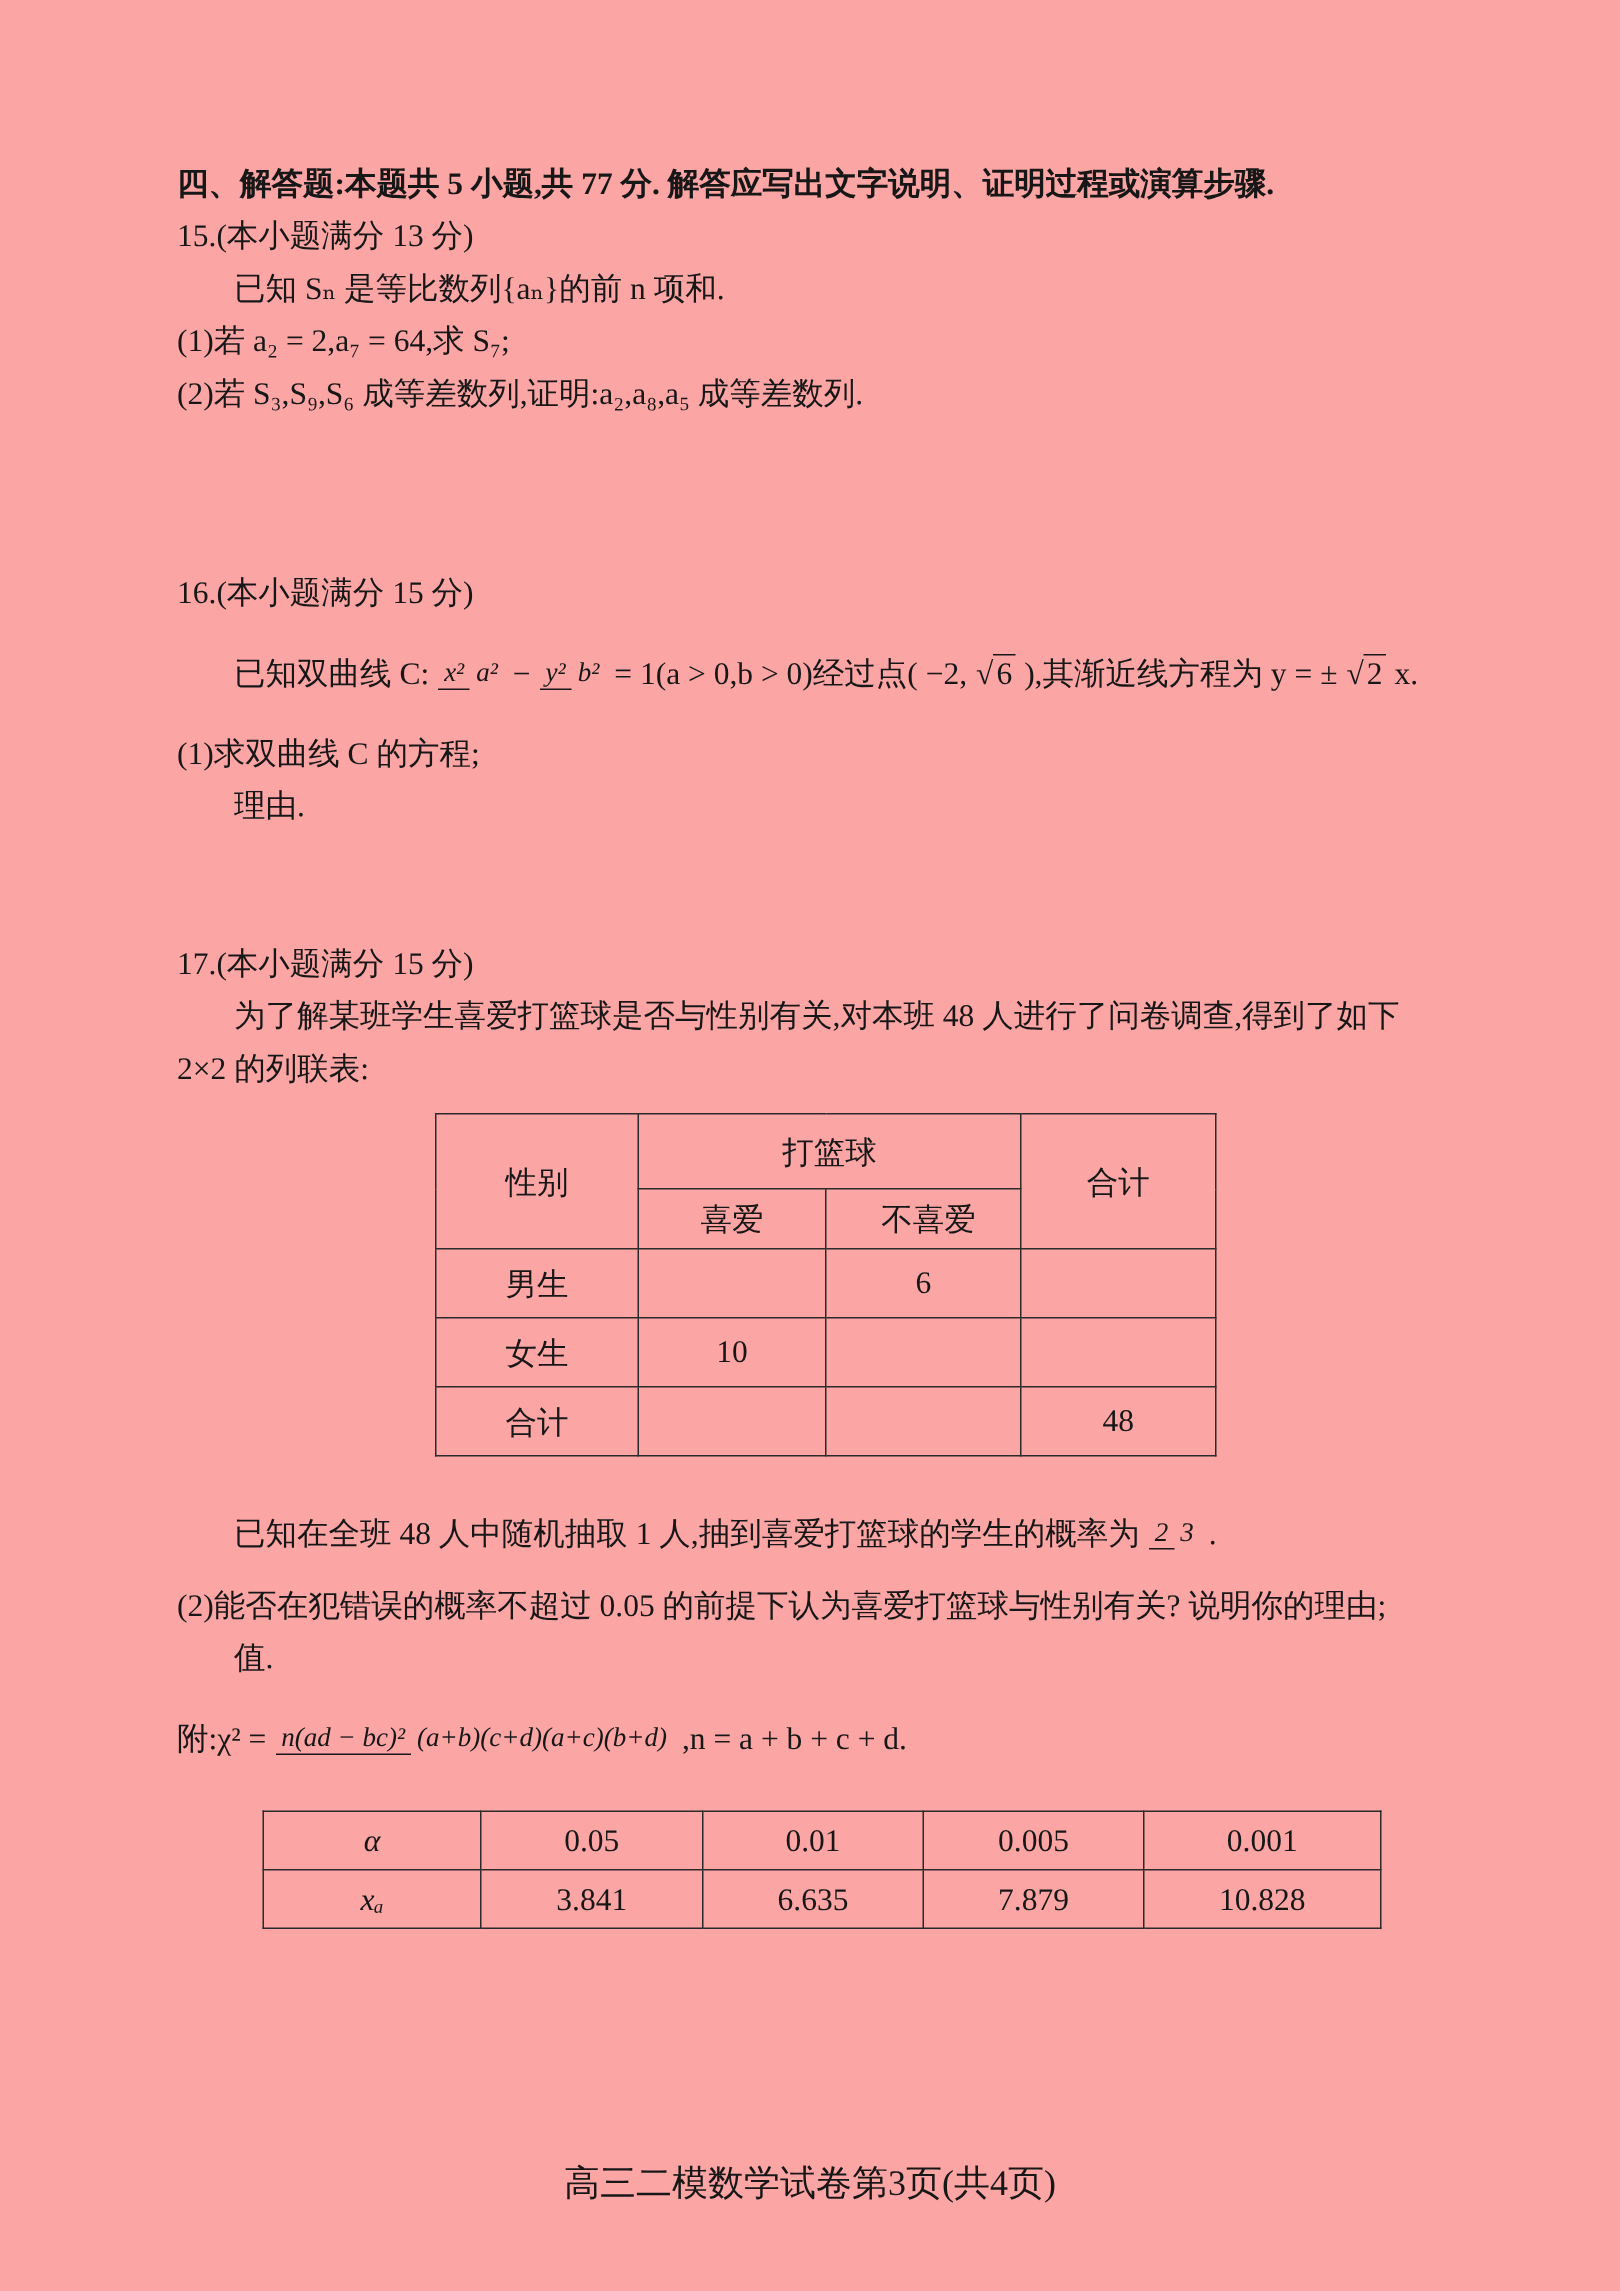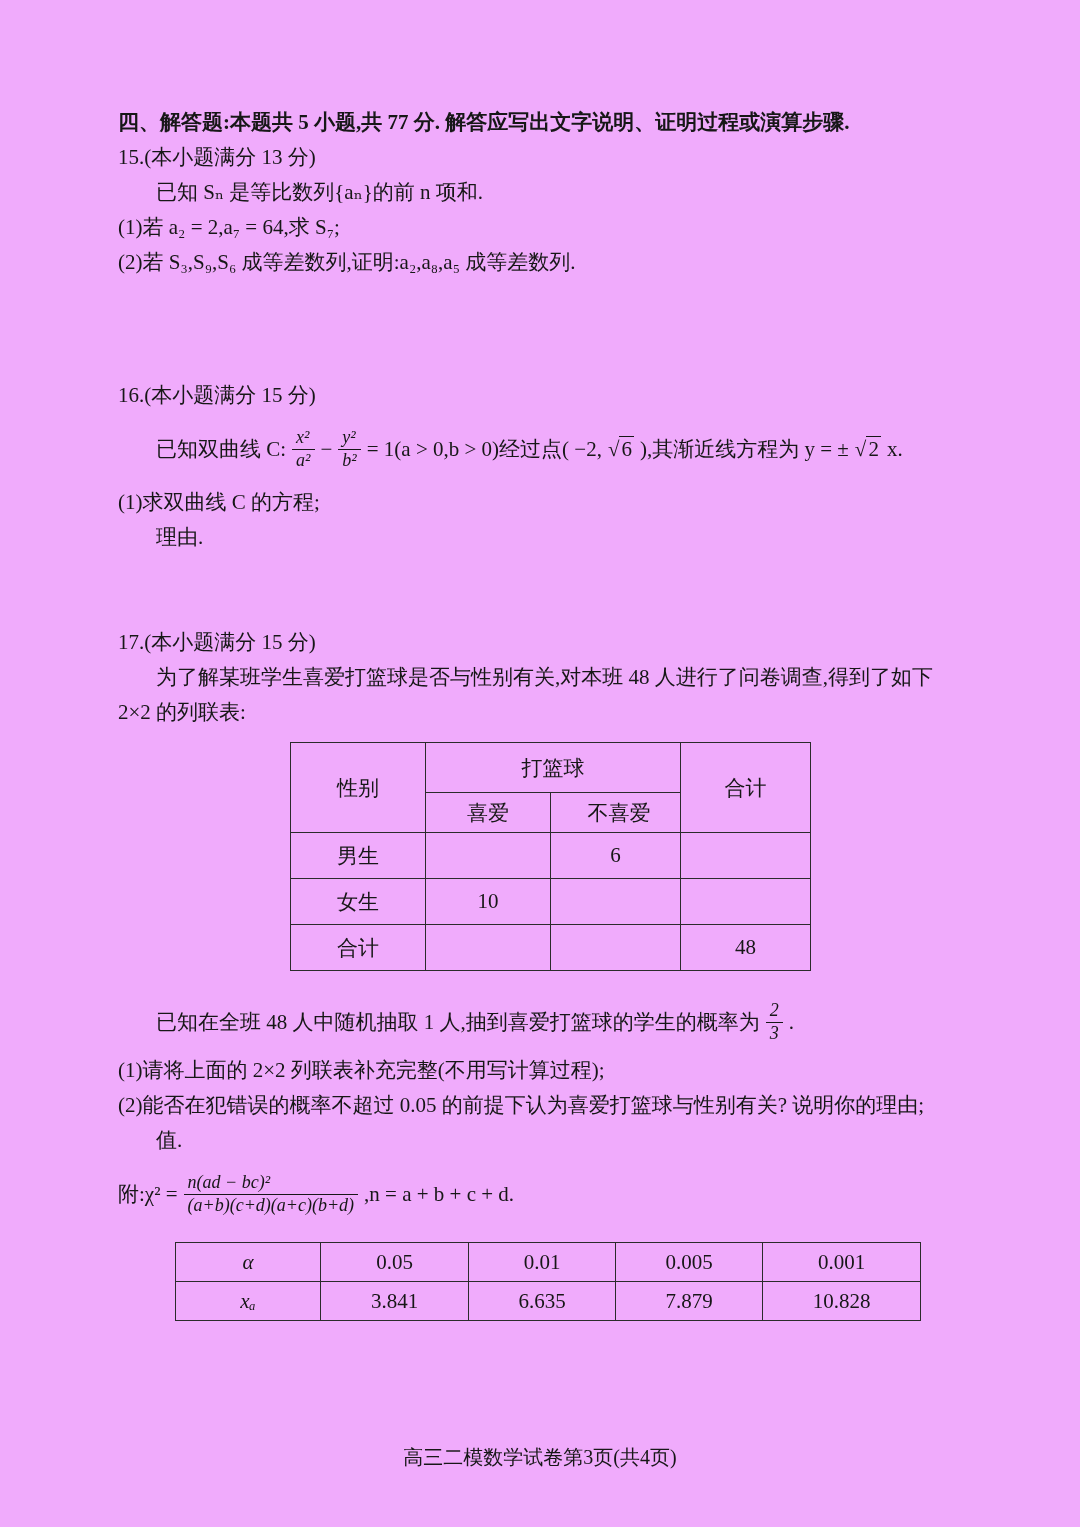--- a/index.html
+++ b/index.html
@@ -6,21 +6,21 @@
   body {
     margin: 0;
     background: #d9d7d2;
     display: flex;
     justify-content: center;
     font-family: "Liberation Serif", "DejaVu Serif", serif;
   }
   .page {
     width: 1080px;
     height: 1527px;
-    background: #f0abfc;
+    background: #fca5a5;
     position: relative;
     overflow: hidden;
     padding: 105px 80px 0 118px;
     font-size: 21px;
     color: #171717;
   }
   .line { line-height: 35px; white-space: nowrap; }
   .bold { font-weight: bold; }
   .indent { padding-left: 38px; }
   .cont { padding-left: 38px; }
@@ -31,21 +31,22 @@
     display: flex;
     align-items: center;
     gap: 6px;
     height: 72px;
     white-space: nowrap;
     font-family: Liberation Serif, serif;
   }
   .mathline.short { height: 62px; }
   .frac {
     display: inline-flex;
-    flex-direction: column;
+    flex-direction: row;
+    align-items: center;
     font-size: 18px;
     line-height: 1.2;
     font-style: italic;
   }
   .frac .num { border-bottom: 1.4px solid #171717; padding: 0 4px; }
   .frac .den { padding: 0 4px; }
   .sqrt { white-space: nowrap; }
   .sqrt .rad { border-top: 1.4px solid #171717; padding: 0 2px; }
 
   table { border-collapse: collapse; text-align: center; }
@@ -68,21 +69,21 @@
   .vtable .c4 { width: 147px; }
   .vtable .c5 { width: 158px; }
   .ital { font-style: italic; }
 
   .footer {
     position: absolute;
     bottom: 56px;
     left: 0;
     width: 100%;
     text-align: center;
-    font-size: 20px;
+    font-size: 24px;
     white-space: nowrap;
   }
 </style>
 </head>
 <body>
 
 <div class="page">
 
   <div class="line bold">四、解答题:本题共 5 小题,共 77 分. 解答应写出文字说明、证明过程或演算步骤.</div>
 
@@ -150,21 +151,20 @@
 
   <div class="mathline short indent">
     <span>已知在全班 48 人中随机抽取 1 人,抽到喜爱打篮球的学生的概率为</span>
     <span class="frac">
       <span class="num">2</span>
       <span class="den">3</span>
     </span>
     <span>.</span>
   </div>
 
-  <div class="line">(1)请将上面的 2×2 列联表补充完整(不用写计算过程);</div>
   <div class="line">(2)能否在犯错误的概率不超过 0.05 的前提下认为喜爱打篮球与性别有关? 说明你的理由;</div>
   <div class="line cont">值.</div>
 
   <div class="mathline">
     <span>附:χ² =</span>
     <span class="frac">
       <span class="num">n(ad − bc)²</span>
       <span class="den">(a+b)(c+d)(a+c)(b+d)</span>
     </span>
     <span>,n = a + b + c + d.</span>

